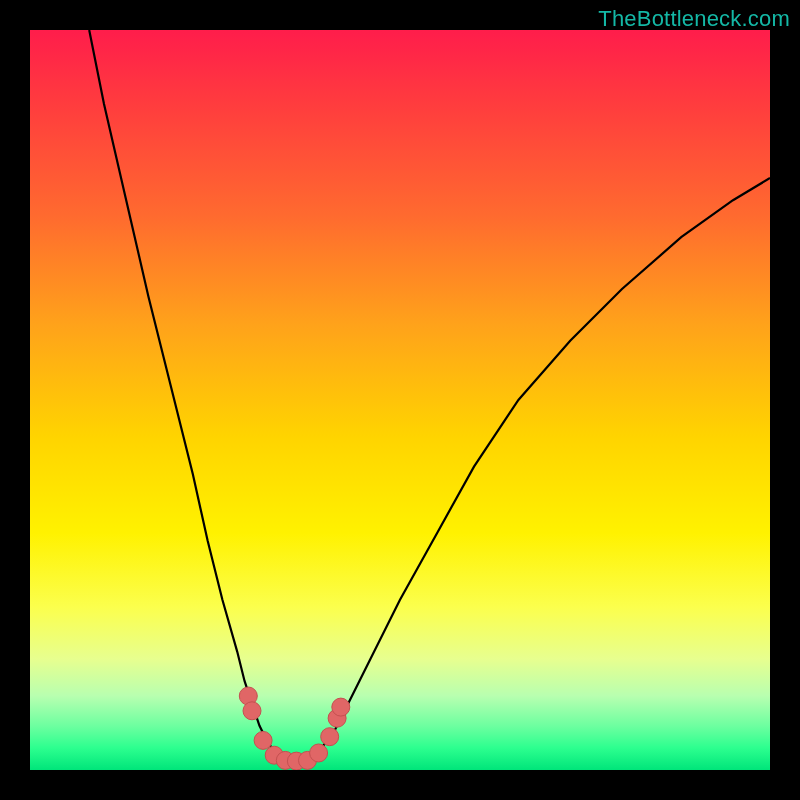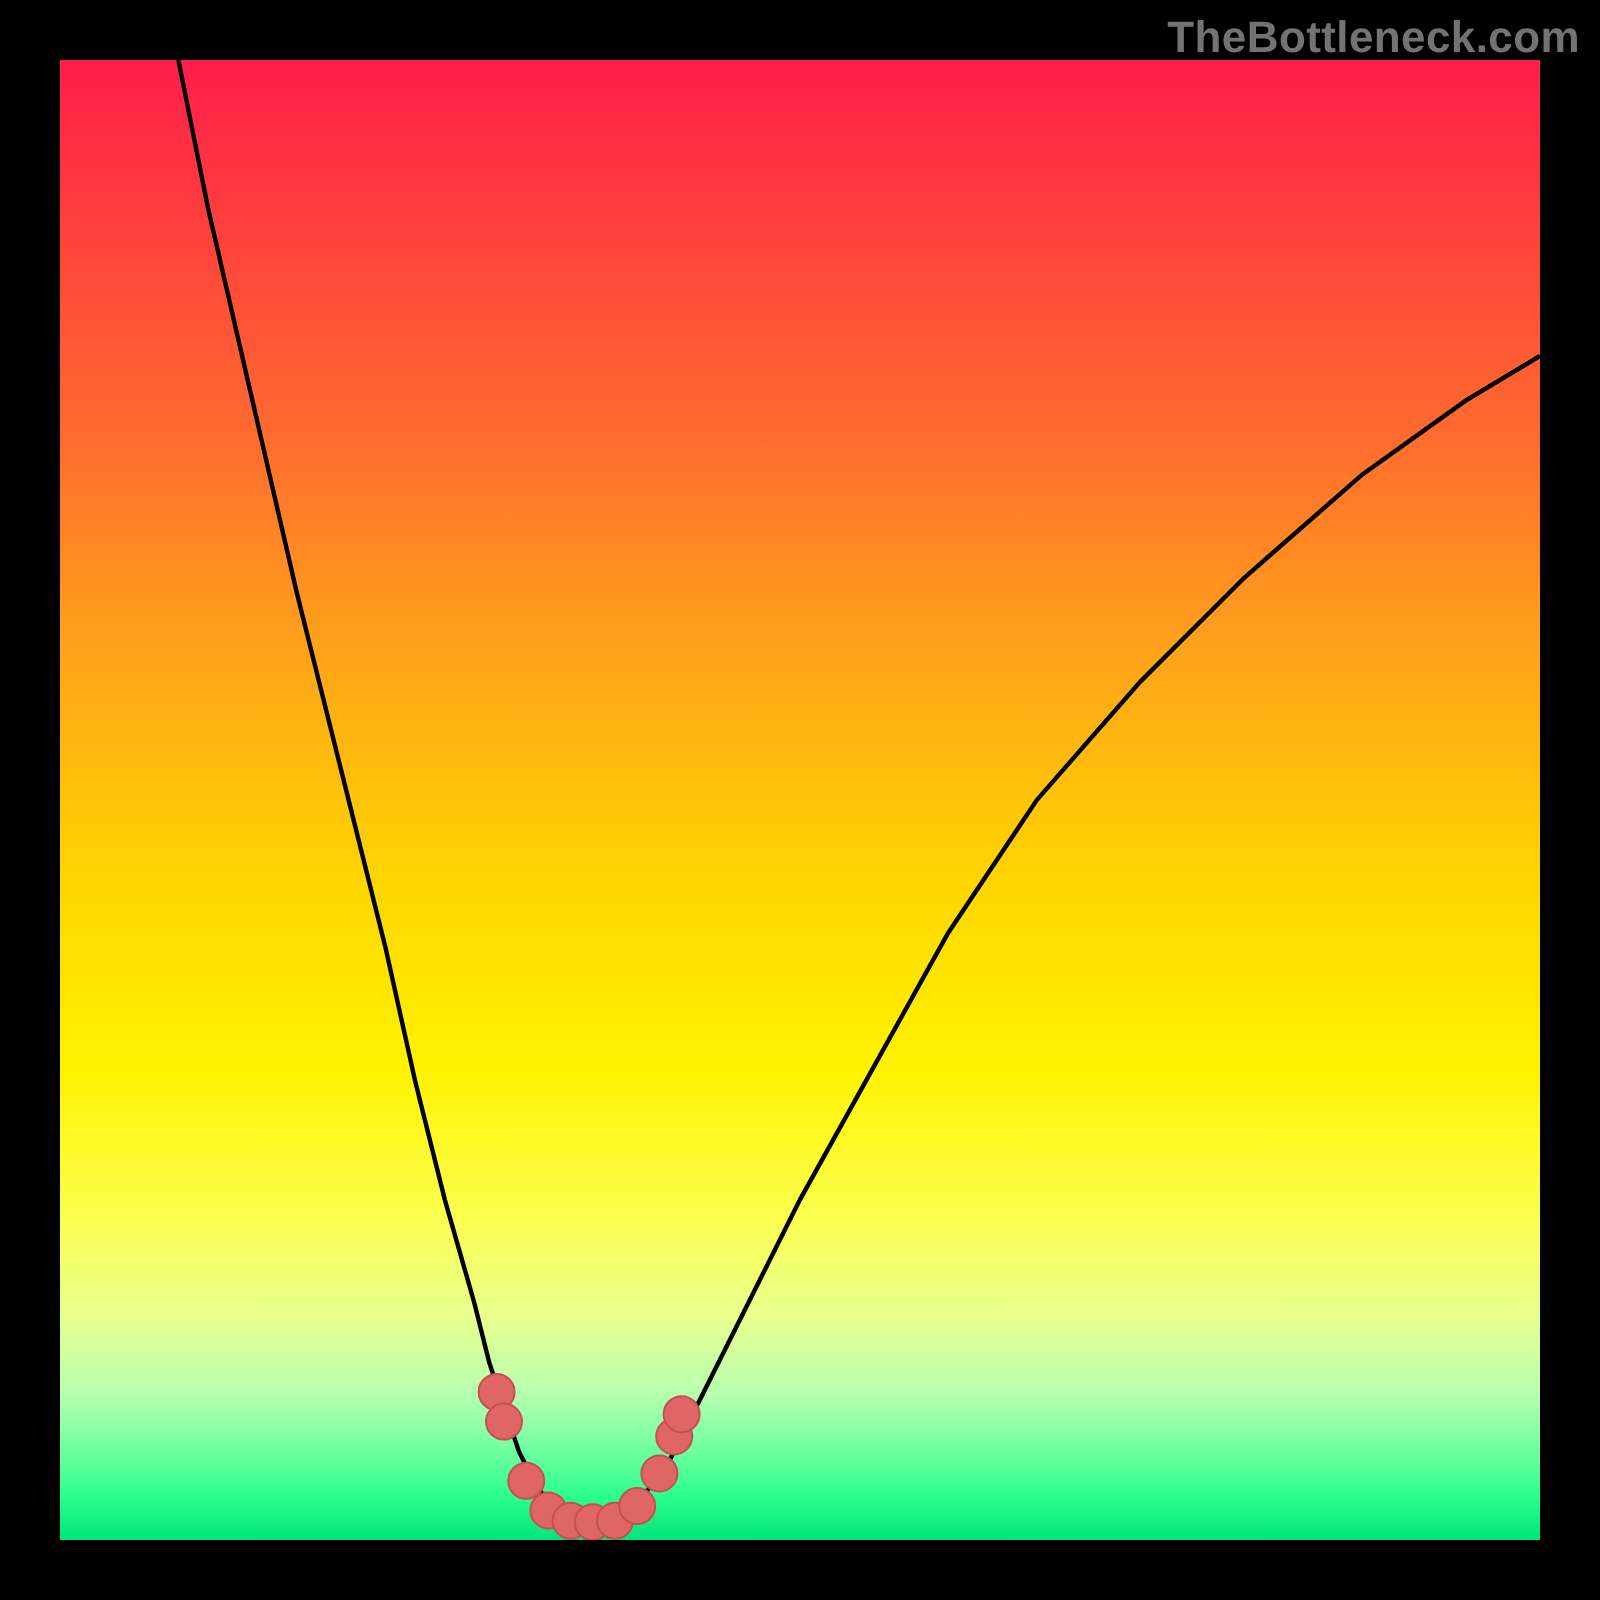--- a/index.html
+++ b/index.html
@@ -35,24 +35,24 @@
       #b8ffb0 90%,
       #6effa0 94%,
       #2dff8f 97%,
       #00e57a 100%
     );
   }
   .watermark {
     position: absolute;
     top: 6px;
     right: 10px;
-    color: #737373;
+    color: #14b8a6;
     font-size: 22px;
     letter-spacing: 0.2px;
-    font-weight: 700;
+    font-weight: 400;
     z-index: 5;
   }
   svg.curve {
     position: absolute;
     left: 0; top: 0;
     width: 740px;
     height: 740px;
     z-index: 3;
   }
   svg.curve path.line {

